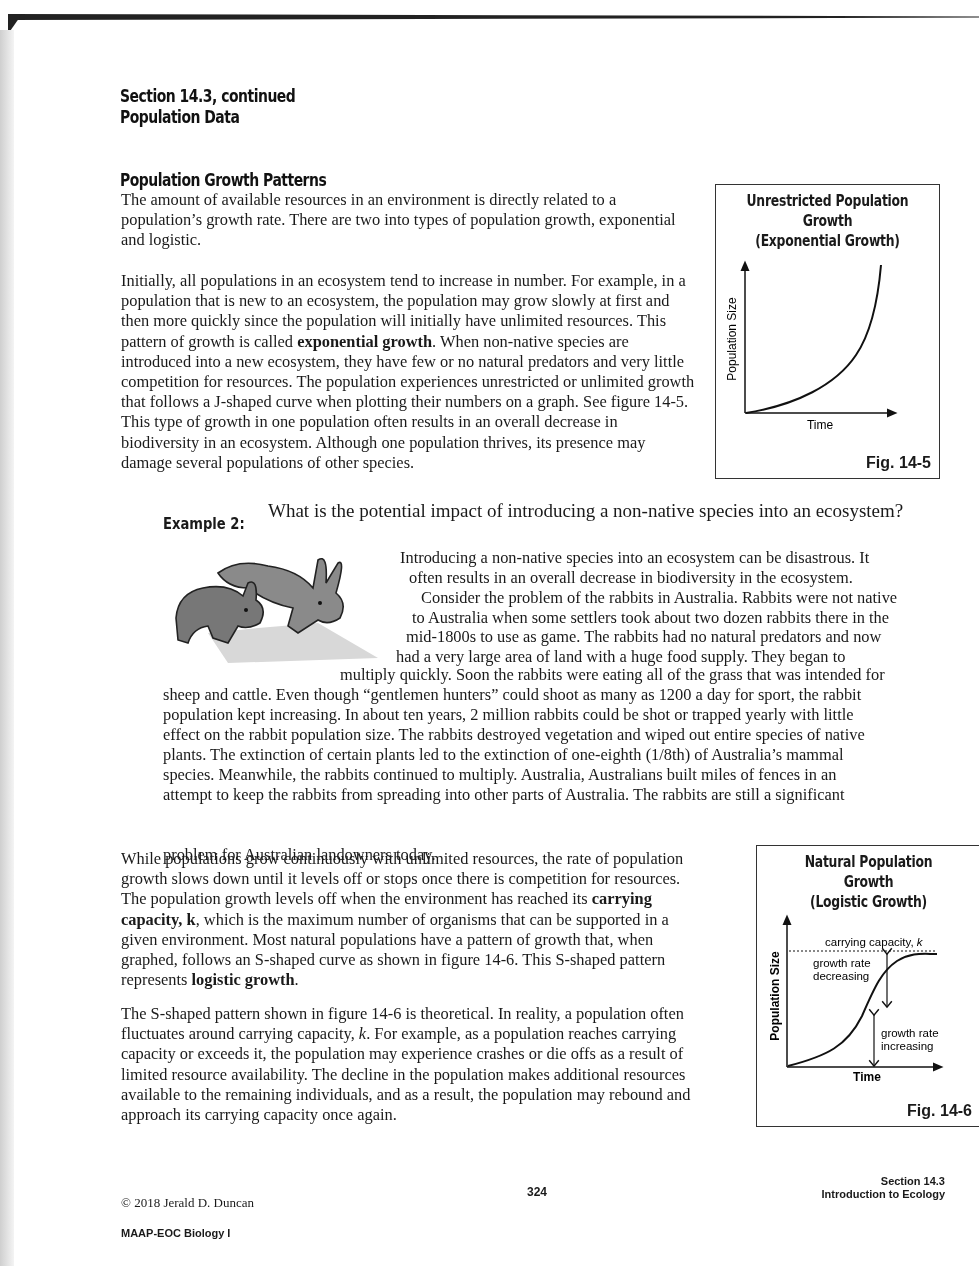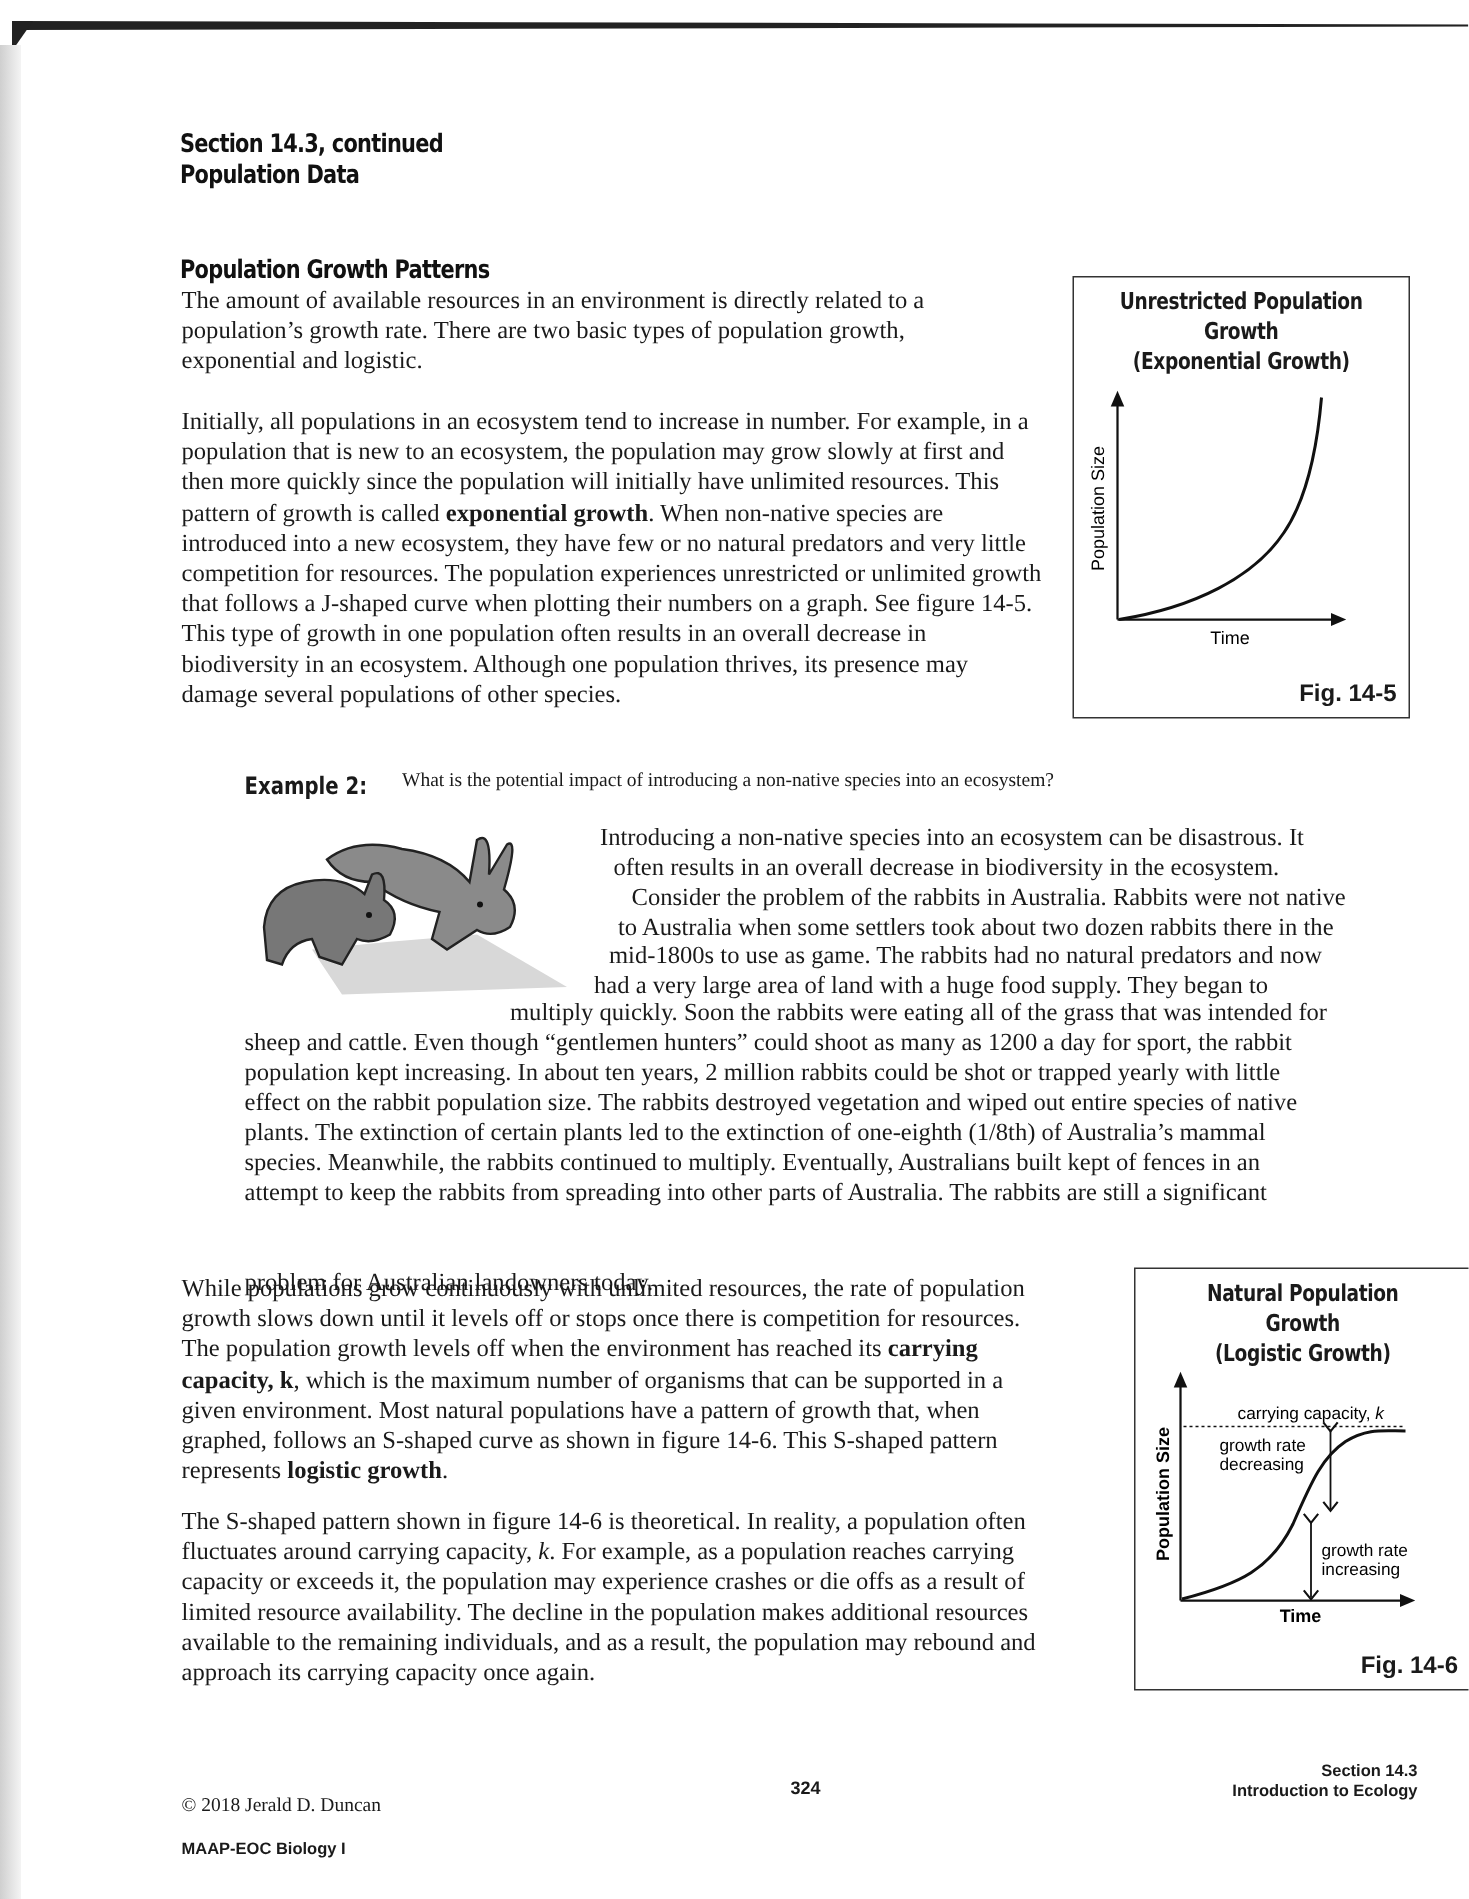--- a/index.html
+++ b/index.html
@@ -16,36 +16,36 @@
   .para { position:absolute; font-size:16.4px; line-height:20.2px; margin:0; }
   .para b { font-weight:bold; }
   .figbox { position:absolute; border:1.5px solid #333; background:#fff; }
   .figtitle { text-align:center; font-family:"DejaVu Sans", sans-serif; font-weight:bold; font-size:15.5px;
               line-height:20px; transform:scaleX(0.8); letter-spacing:-0.3px; margin-top:6px; }
   .figlabel { position:absolute; right:8px; bottom:6px; font-family:"Liberation Sans", sans-serif;
               font-weight:bold; font-size:16px; }
   svg text { font-family:"Liberation Sans", sans-serif; }
   .ex-label { position:absolute; left:163px; top:514px; font-family:"DejaVu Sans", sans-serif; font-weight:bold;
               font-size:16px; transform:scaleX(0.82); transform-origin:left; }
-  .ex-q { position:absolute; left:268px; top:512px; font-size:13px; }
+  .ex-q { position:absolute; left:268px; top:500px; font-size:19px; }
   .line { position:absolute; font-size:16.4px; white-space:nowrap; }
   .footer { position:absolute; font-family:"Liberation Sans", sans-serif; font-size:11px; line-height:13px; }
 </style>
 </head>
 <body>
 
 <div class="topbar"></div>
 <div class="corner"></div>
 <div class="leftshade"></div>
 
 <div class="hdr" style="top:86px;">Section 14.3, continued</div>
 <div class="hdr" style="top:107px;">Population Data</div>
 <div class="hdr" style="top:170px;">Population Growth Patterns</div>
 
-<p class="para" style="left:121px; top:190px; width:560px;">The amount of available resources in an environment is directly related to a population’s growth rate. There are two basic types of population growth, exponential and logistic.</p>
+<p class="para" style="left:121px; top:190px; width:560px;">The amount of available resources in an environment is directly related to a population’s growth rate. There are two into types of population growth, exponential and logistic.</p>
 
 <p class="para" style="left:121px; top:271px; width:575px;"><span>Initially, all populations in an ecosystem tend to increase in number. For example, in a population that is new to an ecosystem, the population may grow slowly at first and then more quickly since the population will initially have unlimited resources. This pattern of growth is called </span><b>exponential growth</b><span>. When non-native species are introduced into a new ecosystem, they have few or no natural predators and very little competition for resources. The population experiences unrestricted or unlimited growth that follows a J-shaped curve when plotting their numbers on a graph. See figure 14-5. This type of growth in one population often results in an overall decrease in biodiversity in an ecosystem. Although one population thrives, its presence may damage several populations of other species.</span></p>
 
 <div class="figbox" style="left:715px; top:184px; width:223px; height:293px;">
   <div class="figtitle">Unrestricted Population Growth</div>
   <div class="figtitle" style="margin-top:0">(Exponential Growth)</div>
   <svg style="position:absolute; left:0; top:0;" width="223" height="293">
     <defs>
       <marker id="ah" markerWidth="8" markerHeight="8" refX="4" refY="4" orient="auto">
         <path d="M0,1 L7,4 L0,7 Z" fill="#111"></path>
@@ -75,21 +75,21 @@
 <div class="line" style="left:409px; top:568px;">often results in an overall decrease in biodiversity in the ecosystem.</div>
 <div class="line" style="left:421px; top:588px;">Consider the problem of the rabbits in Australia. Rabbits were not native</div>
 <div class="line" style="left:412px; top:608px;">to Australia when some settlers took about two dozen rabbits there in the</div>
 <div class="line" style="left:406px; top:627px;">mid-1800s to use as game. The rabbits had no natural predators and now</div>
 <div class="line" style="left:396px; top:647px;">had a very large area of land with a huge food supply. They began to</div>
 <div class="line" style="left:340px; top:665px;">multiply quickly. Soon the rabbits were eating all of the grass that was intended for</div>
 <div class="line" style="left:163px; top:685px;">sheep and cattle. Even though “gentlemen hunters” could shoot as many as 1200 a day for sport, the rabbit</div>
 <div class="line" style="left:163px; top:705px;">population kept increasing. In about ten years, 2 million rabbits could be shot or trapped yearly with little</div>
 <div class="line" style="left:163px; top:725px;">effect on the rabbit population size. The rabbits destroyed vegetation and wiped out entire species of native</div>
 <div class="line" style="left:163px; top:745px;">plants. The extinction of certain plants led to the extinction of one-eighth (1/8th) of Australia’s mammal</div>
-<div class="line" style="left:163px; top:765px;">species. Meanwhile, the rabbits continued to multiply. Eventually, Australians built kept of fences in an</div>
+<div class="line" style="left:163px; top:765px;">species. Meanwhile, the rabbits continued to multiply. Australia, Australians built miles of fences in an</div>
 <div class="line" style="left:163px; top:785px;">attempt to keep the rabbits from spreading into other parts of Australia. The rabbits are still a significant</div>
 <div class="line" style="left:163px; top:805px;margin-top:40px;">problem for Australian landowners today.</div>
 
 <p class="para" style="left:121px; top:849px; width:578px;"><span>While populations grow continuously with unlimited resources, the rate of population growth slows down until it levels off or stops once there is competition for resources. The population growth levels off when the environment has reached its </span><b>carrying capacity, k</b><span>, which is the maximum number of organisms that can be supported in a given environment. Most natural populations have a pattern of growth that, when graphed, follows an S-shaped curve as shown in figure 14-6. This S-shaped pattern represents </span><b>logistic growth</b><span>.</span></p>
 
 <p class="para" style="left:121px; top:1004px; width:580px;"><span>The S-shaped pattern shown in figure 14-6 is theoretical. In reality, a population often fluctuates around carrying capacity, </span><i>k</i><span>. For example, as a population reaches carrying capacity or exceeds it, the population may experience crashes or die offs as a result of limited resource availability. The decline in the population makes additional resources available to the remaining individuals, and as a result, the population may rebound and approach its carrying capacity once again.</span></p>
 
 <div class="figbox" style="left:756px; top:845px; width:223px; height:280px;">
   <div class="figtitle">Natural Population Growth</div>
   <div class="figtitle" style="margin-top:0">(Logistic Growth)</div>

